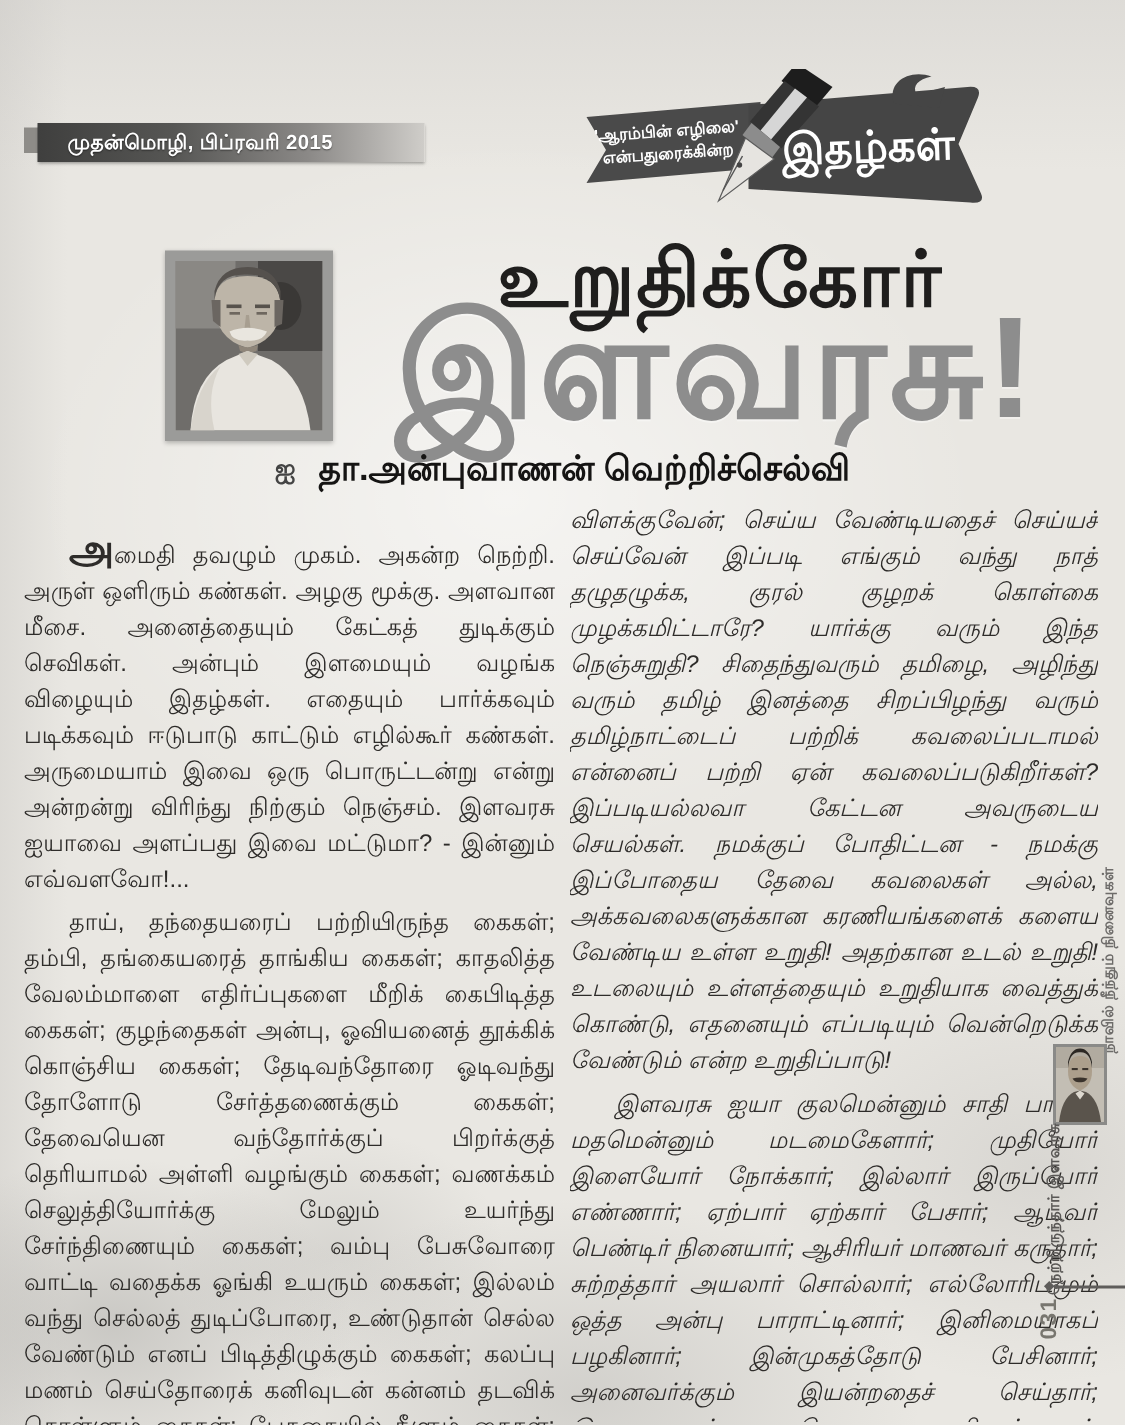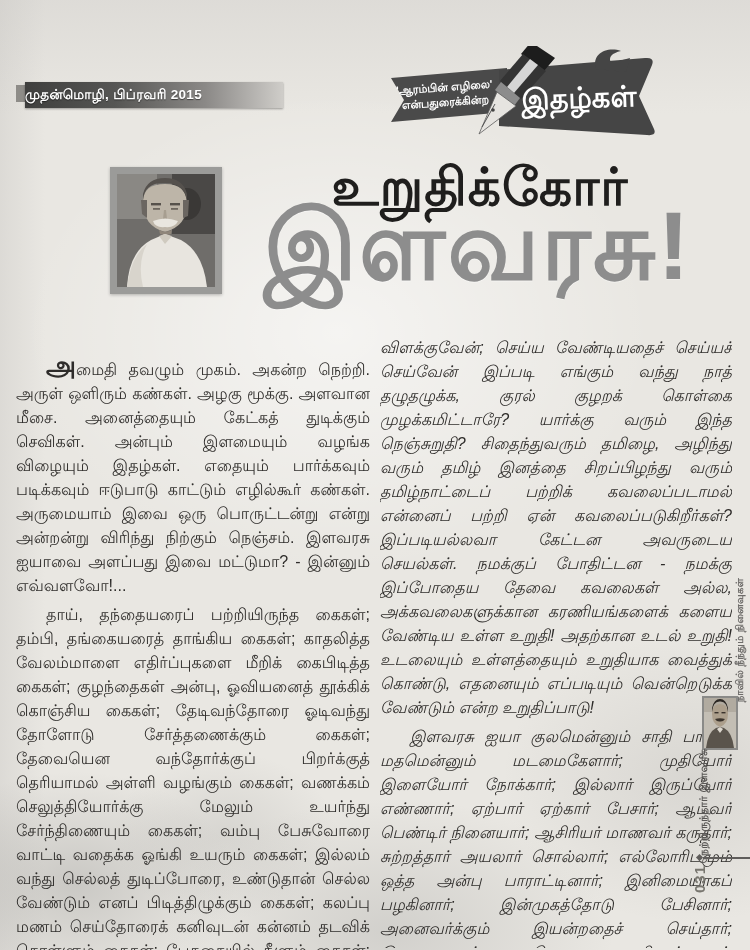--- a/index.html
+++ b/index.html
@@ -17,21 +17,21 @@
       linear-gradient(to right, rgba(190,188,185,.30), rgba(255,255,255,0) 6%);
   }
   
   .header-square{position:absolute;left:16px;top:85px;width:14px;height:17px;background:#8e8c88;}
   .header-bar{
     position:absolute;left:25px;top:82px;width:258px;height:26px;
     background:linear-gradient(to right,#3f3f3e 0%,#565654 35%,#8b8987 70%,#cfcdc9 100%);
     box-shadow:0 1px 2px rgba(0,0,0,.35);
   }
   .header-bar span{
-    display:block;line-height:26px;color:#fff;font-size:13.5px;font-weight:bold;
+    display:block;padding-left:20px;line-height:26px;color:#fff;font-size:13.5px;font-weight:bold;
     letter-spacing:.3px;text-shadow:0 1px 1px rgba(0,0,0,.5);white-space:nowrap;
   }
   
   .logo{position:absolute;left:383px;top:46px;width:290px;height:100px;}
   
   .portrait{position:absolute;left:110px;top:167px;width:112px;height:127px;background:#9b9b99;padding:7px;box-sizing:border-box;box-shadow:0 1px 3px rgba(0,0,0,.25);}
   .portrait svg{display:block;width:100%;height:100%;}
   
   .title1{position:absolute;left:250px;top:160px;width:460px;text-align:center;font-size:52px;font-weight:800;color:#1f1e1d;line-height:1.05;letter-spacing:1px;}
   .title2{position:absolute;left:225px;top:196px;width:505px;text-align:center;font-size:96px;font-weight:800;color:#8d8d8d;line-height:1.05;letter-spacing:2px;text-shadow:0 1px 0 rgba(255,255,255,.4);}
@@ -115,20 +115,24 @@
 
       <path d="M10,113 Q12,78 34,66 L48,60 L64,66 Q86,78 90,113 Z" fill="#e8e5df"></path>
       <path d="M42,62 L48,70 L55,62 L48,60 Z" fill="#cfcabf"></path>
       <path d="M10,113 L26,113 Q20,88 30,70 Q14,82 10,113 Z" fill="#d8d4cc"></path>
     </svg>
   </div>
 
   <div class="title1">உறுதிக்கோர்</div>
   <div class="title2">இளவரசு!</div>
 
+  <div class="byline">
+    <span class="bullet">ஐ</span>
+    <span>தா.அன்புவாணன் வெற்றிச்செல்வி</span>
+  </div>
 
   <div class="col col-left">
     <p class="indent">
       <span class="lead-initial">அ</span><span>மைதி தவழும் முகம். அகன்ற நெற்றி. அருள் ஒளிரும் கண்கள். அழகு மூக்கு. அளவான மீசை. அனைத்தையும் கேட்கத் துடிக்கும் செவிகள். அன்பும் இளமையும் வழங்க விழையும் இதழ்கள். எதையும் பார்க்கவும் படிக்கவும் ஈடுபாடு காட்டும் எழில்கூர் கண்கள். அருமையாம் இவை ஒரு பொருட்டன்று என்று அன்றன்று விரிந்து நிற்கும் நெஞ்சம். இளவரசு ஐயாவை அளப்பது இவை மட்டுமா? - இன்னும் எவ்வளவோ!...</span>
     </p>
     <p class="indent">தாய், தந்தையரைப் பற்றியிருந்த கைகள்; தம்பி, தங்கையரைத் தாங்கிய கைகள்; காதலித்த வேலம்மாளை எதிர்ப்புகளை மீறிக் கைபிடித்த கைகள்; குழந்தைகள் அன்பு, ஓவியனைத் தூக்கிக் கொஞ்சிய கைகள்; தேடிவந்தோரை ஓடிவந்து தோளோடு சேர்த்தணைக்கும் கைகள்; தேவையென வந்தோர்க்குப் பிறர்க்குத் தெரியாமல் அள்ளி வழங்கும் கைகள்; வணக்கம் செலுத்தியோர்க்கு மேலும் உயர்ந்து சேர்ந்திணையும் கைகள்; வம்பு பேசுவோரை வாட்டி வதைக்க ஓங்கி உயரும் கைகள்; இல்லம் வந்து செல்லத் துடிப்போரை, உண்டுதான் செல்ல வேண்டும் எனப் பிடித்திழுக்கும் கைகள்; கலப்பு மணம் செய்தோரைக் கனிவுடன் கன்னம் தடவிக் கொள்ளும் கைகள்; பேசுகையில் நீளும் கைகள்; நெஞ்சுறுதியும் நினைப்புறுதியும் சொல் உறுதியும் செயல் உறுதியும் சின உறுதியும் சீற்ற உறுதியும் கொண்ட அவருடைய கைகள் மட்டும் அவர் சொல்கேளாமல் இறுதிப் பத்தாண்டுகளுக்கு மேல் உறுதியிழந்து எப்போதும் ஆட்டம் கண்டு ஆடியதேன்?...</p>
 
   </div>
 
   <div class="col col-right">

